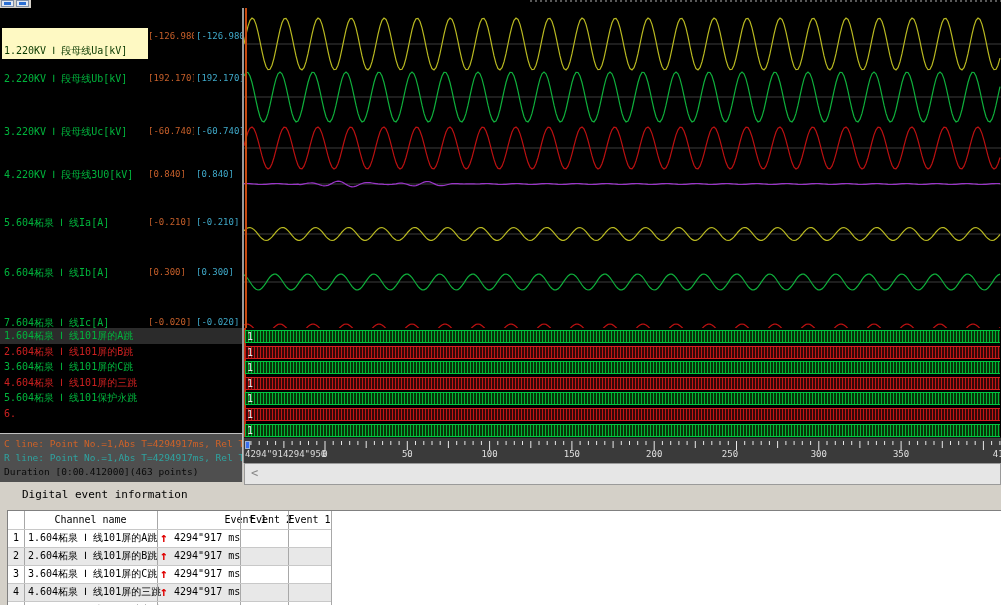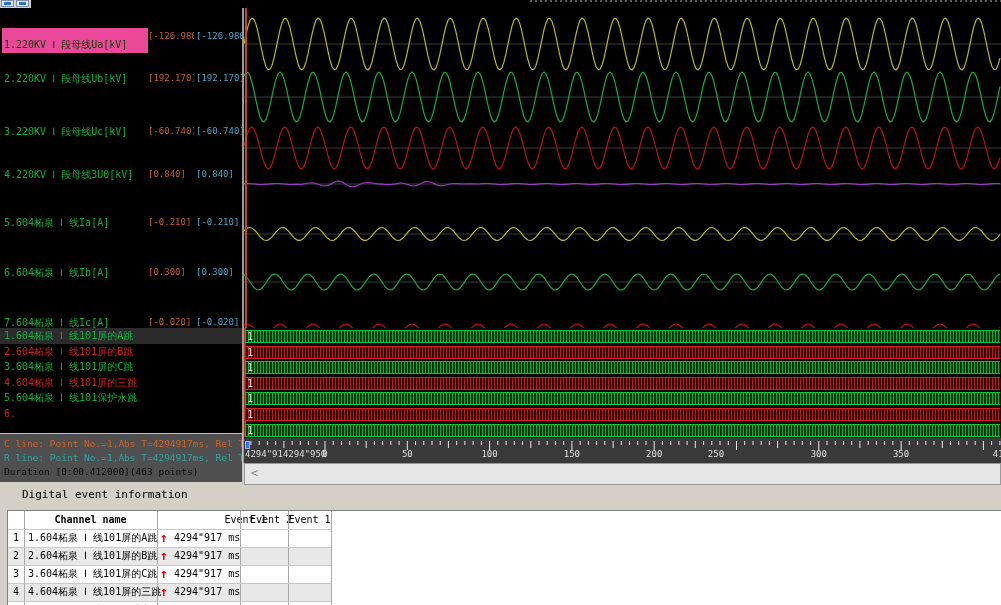--- a/index.html
+++ b/index.html
@@ -12,21 +12,21 @@
   .mini-btn{position:absolute;top:0;width:13px;height:7px;background:#dfe7f3;border:1px solid #7d8da6;box-sizing:border-box;}
   .mini-btn:after{content:'';position:absolute;left:2px;right:2px;top:1px;bottom:1px;background:#2a6fd4;}
   .mini-btn.b1{left:1px}.mini-btn.b2{left:16px}
   .top-clipped{position:absolute;left:530px;top:0;width:471px;height:2px;
        background:repeating-linear-gradient(90deg,#8a8a8a 0 2px,transparent 2px 5px);opacity:.65;}
 
   
   .analog-left{position:absolute;left:0;top:8px;width:242px;height:320px;background:#000;overflow:hidden;}
   .ach{position:absolute;left:0;width:242px;height:15px;}
   .ach-name{position:absolute;left:4px;top:0;font-size:10px;color:#00b43c;white-space:nowrap;}
-  .ach-name.hl{left:2px;top:-2px;background:#ec4899;color:#0a3a00;padding:10px 3px 1px 2px;min-width:141px;}
+  .ach-name.hl{left:2px;top:-2px;background:#fef9c3;color:#0a3a00;padding:16px 3px 1px 2px;min-width:141px;}
   .ach-v1{position:absolute;left:148px;top:1px;width:46px;font-size:9px;color:#c65f2a;white-space:nowrap;overflow:hidden;}
   .ach-v2{position:absolute;left:196px;top:1px;width:46px;font-size:9px;color:#3fa9c9;white-space:nowrap;overflow:hidden;}
 
   .splitter{position:absolute;left:242px;top:8px;width:2px;height:455px;background:#9a9a9a;}
 
   
   .wave-panel{position:absolute;left:244px;top:8px;width:757px;height:320px;background:#000;overflow:hidden;}
   .wave-panel svg{position:absolute;left:0;top:0;}
   .cursor-line{position:absolute;left:1px;top:0;width:2px;height:320px;background:#c84a10;}
 
@@ -62,21 +62,21 @@
   .hscroll{position:absolute;left:244px;top:463px;width:757px;height:22px;background:#e6e6e6;
        border:1px solid #9a9a9a;box-sizing:border-box;}
   .chev{position:absolute;left:6px;top:2px;color:#888;font-size:12px;}
 
   .dei-title{position:absolute;left:5px;top:488px;font-size:11px;color:#000;margin-left:17px;}
 
   
   .event-table{position:absolute;left:7px;top:510px;width:994px;height:95px;background:#fff;
        border-top:1px solid #808080;border-left:1px solid #808080;box-sizing:border-box;overflow:hidden;}
   .et-h{position:absolute;top:0;height:18px;line-height:18px;font-size:10px;color:#000;text-align:center;white-space:nowrap;}
-  .h-name{left:16px;width:133px;font-weight:bold;}
+  .h-name{left:16px;width:133px;}
   .h-e1{left:149px;width:83px;padding-left:47px;}
   .h-e2{left:232px;width:62px;}
   .h-e3{left:280px;width:43px;}
   .et-row{position:absolute;left:0;width:323px;height:18px;}
   .et-row.stripe{background:#e8e8e8;}
   .c-num{position:absolute;left:0;width:16px;text-align:center;font-size:10px;line-height:18px;color:#000;}
   .c-name{position:absolute;left:20px;font-size:10px;line-height:18px;white-space:nowrap;color:#000;}
   .c-arrow{position:absolute;left:152px;color:#e00000;font-size:13px;font-weight:bold;line-height:18px;}
   .c-time{position:absolute;left:166px;font-size:10px;line-height:18px;color:#000;}
   .et-vline{position:absolute;top:0;width:1px;height:95px;background:#a8a8a8;}
@@ -285,21 +285,21 @@
         <line x1="755.9" y1="0" x2="755.9" y2="4" stroke="#e8e8e8" stroke-width="1"></line>
       </svg>
     <div class="ruler-marker"></div>
     <div class="ruler-left-label">4294"914294"950</div>
     <div id="rulerLabels">
         <div class="rlabel" style="left: 69px;">0</div>
         <div class="rlabel" style="left: 151.3px;">50</div>
         <div class="rlabel" style="left: 233.6px;">100</div>
         <div class="rlabel" style="left: 315.9px;">150</div>
         <div class="rlabel" style="left: 398.2px;">200</div>
-        <div class="rlabel" style="left: 460px;">250</div>
+        <div class="rlabel" style="left: 474px;">250</div>
         <div class="rlabel" style="left: 562.8px;">300</div>
         <div class="rlabel" style="left: 645.1px;">350</div>
         <div class="rlabel" style="left: 745px;">410</div>
       </div>
   </div>
 
   <div class="status-panel">
     <div class="s-line s-c">C line: Point No.=1,Abs T=4294917ms,  Rel T=42949</div>
     <div class="s-line s-r">R line: Point No.=1,Abs T=4294917ms,  Rel T=42949</div>
     <div class="s-line s-d">Duration [0:00.412000](463 points)</div>

